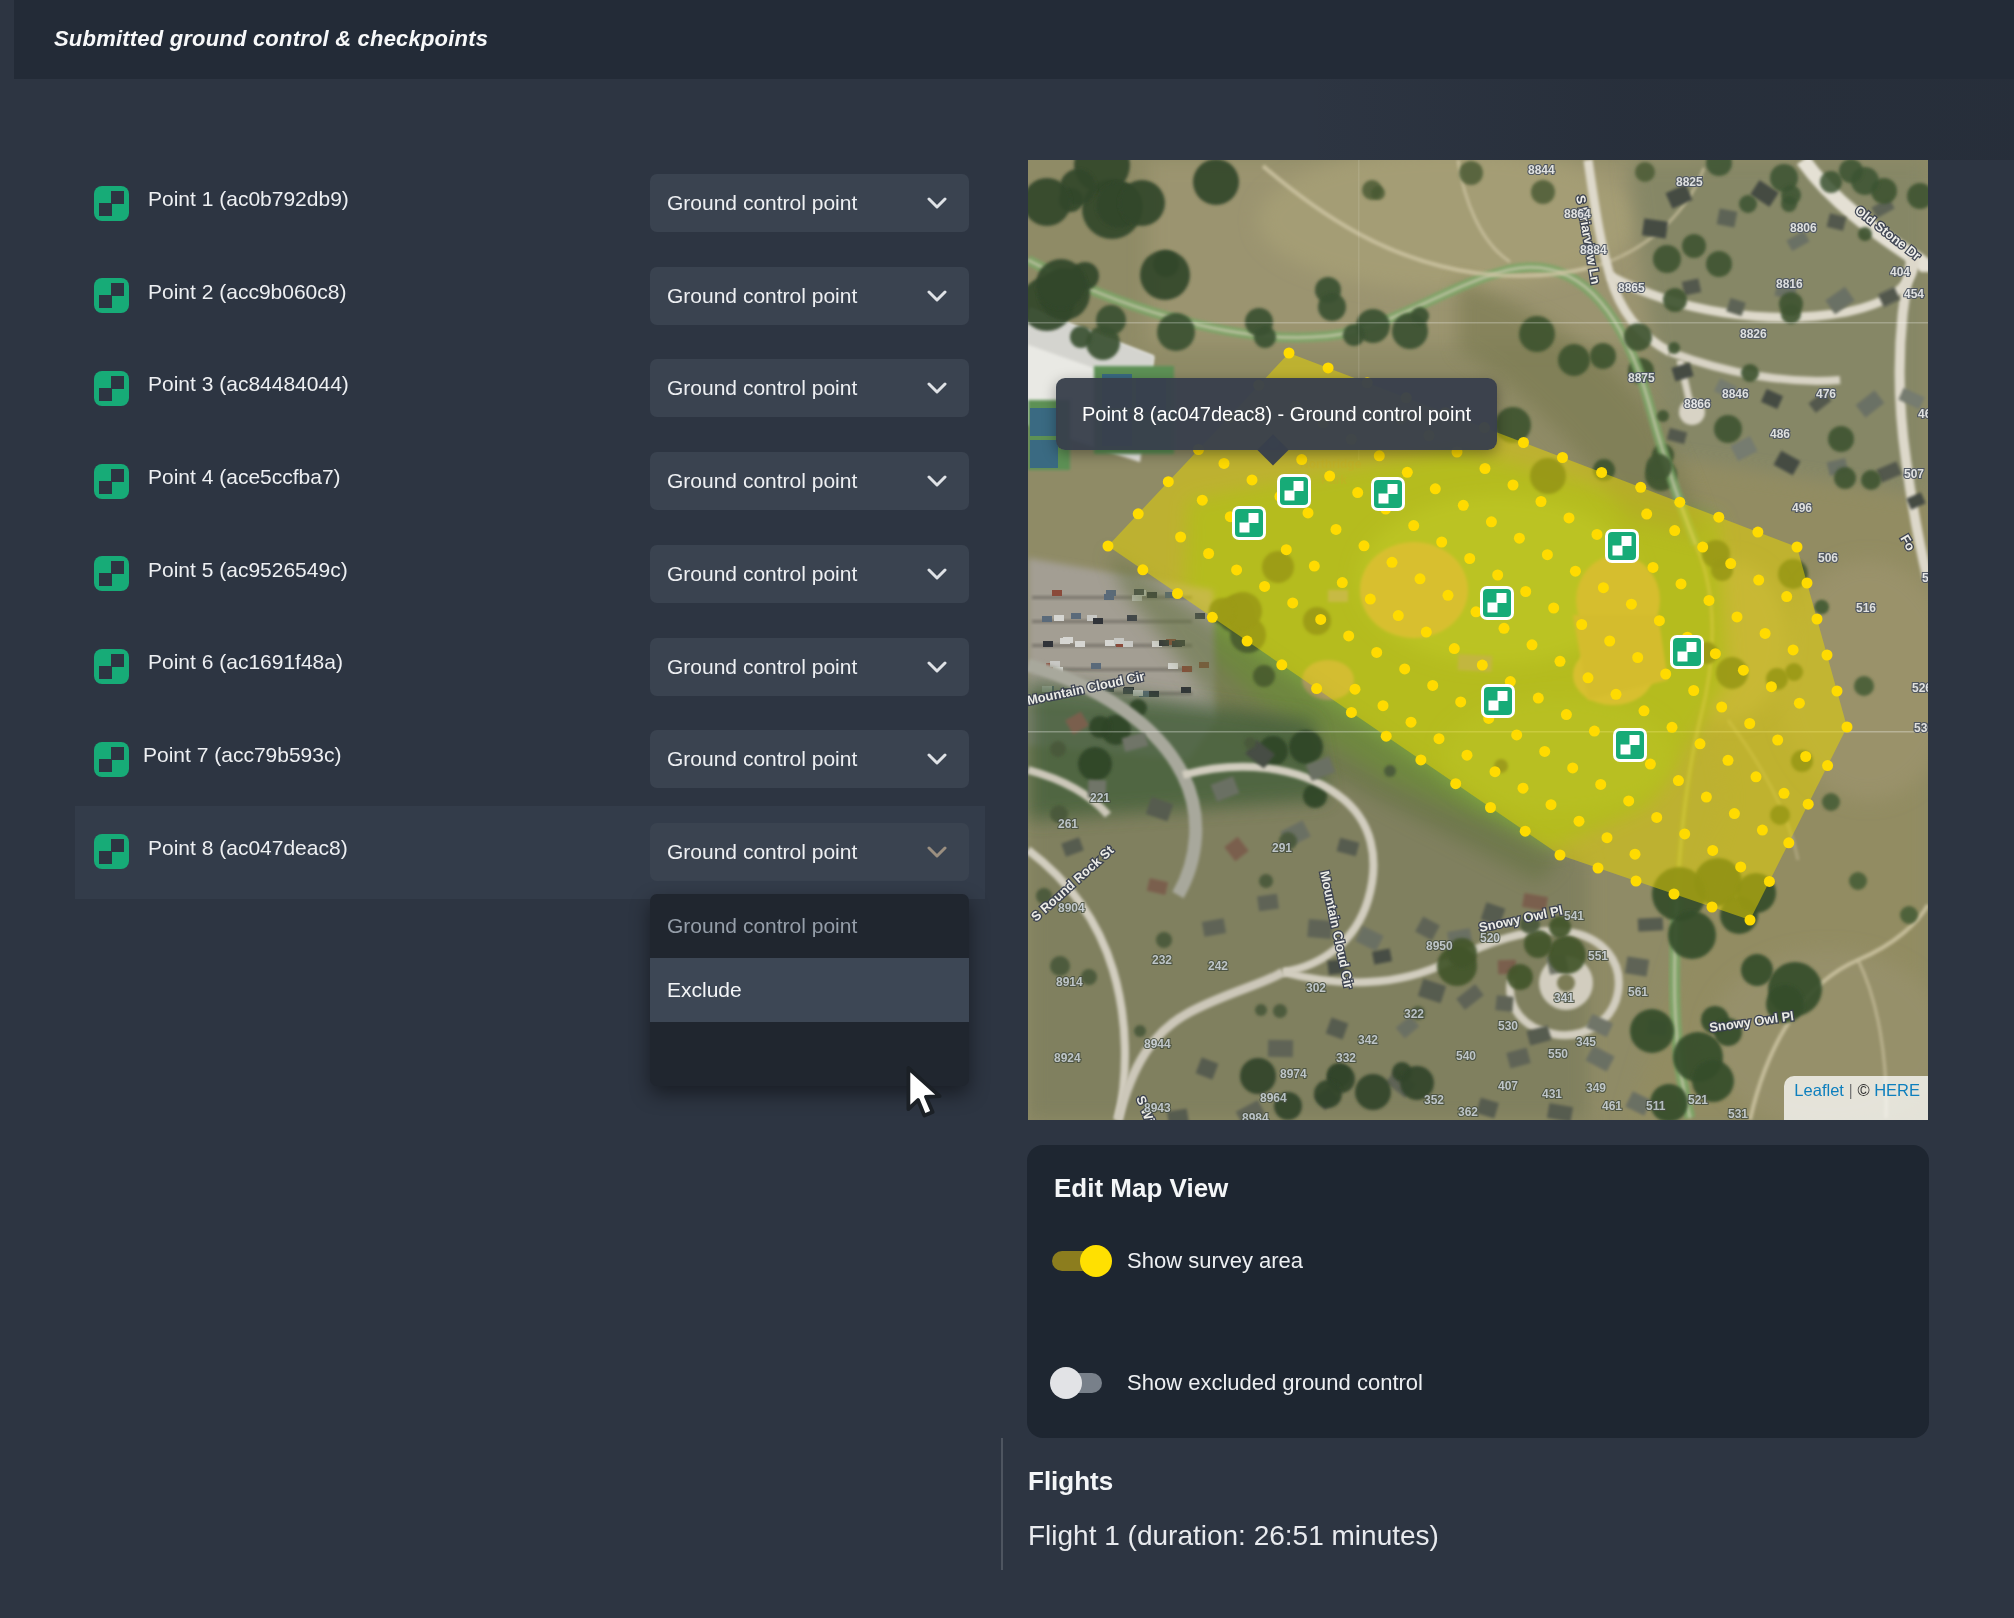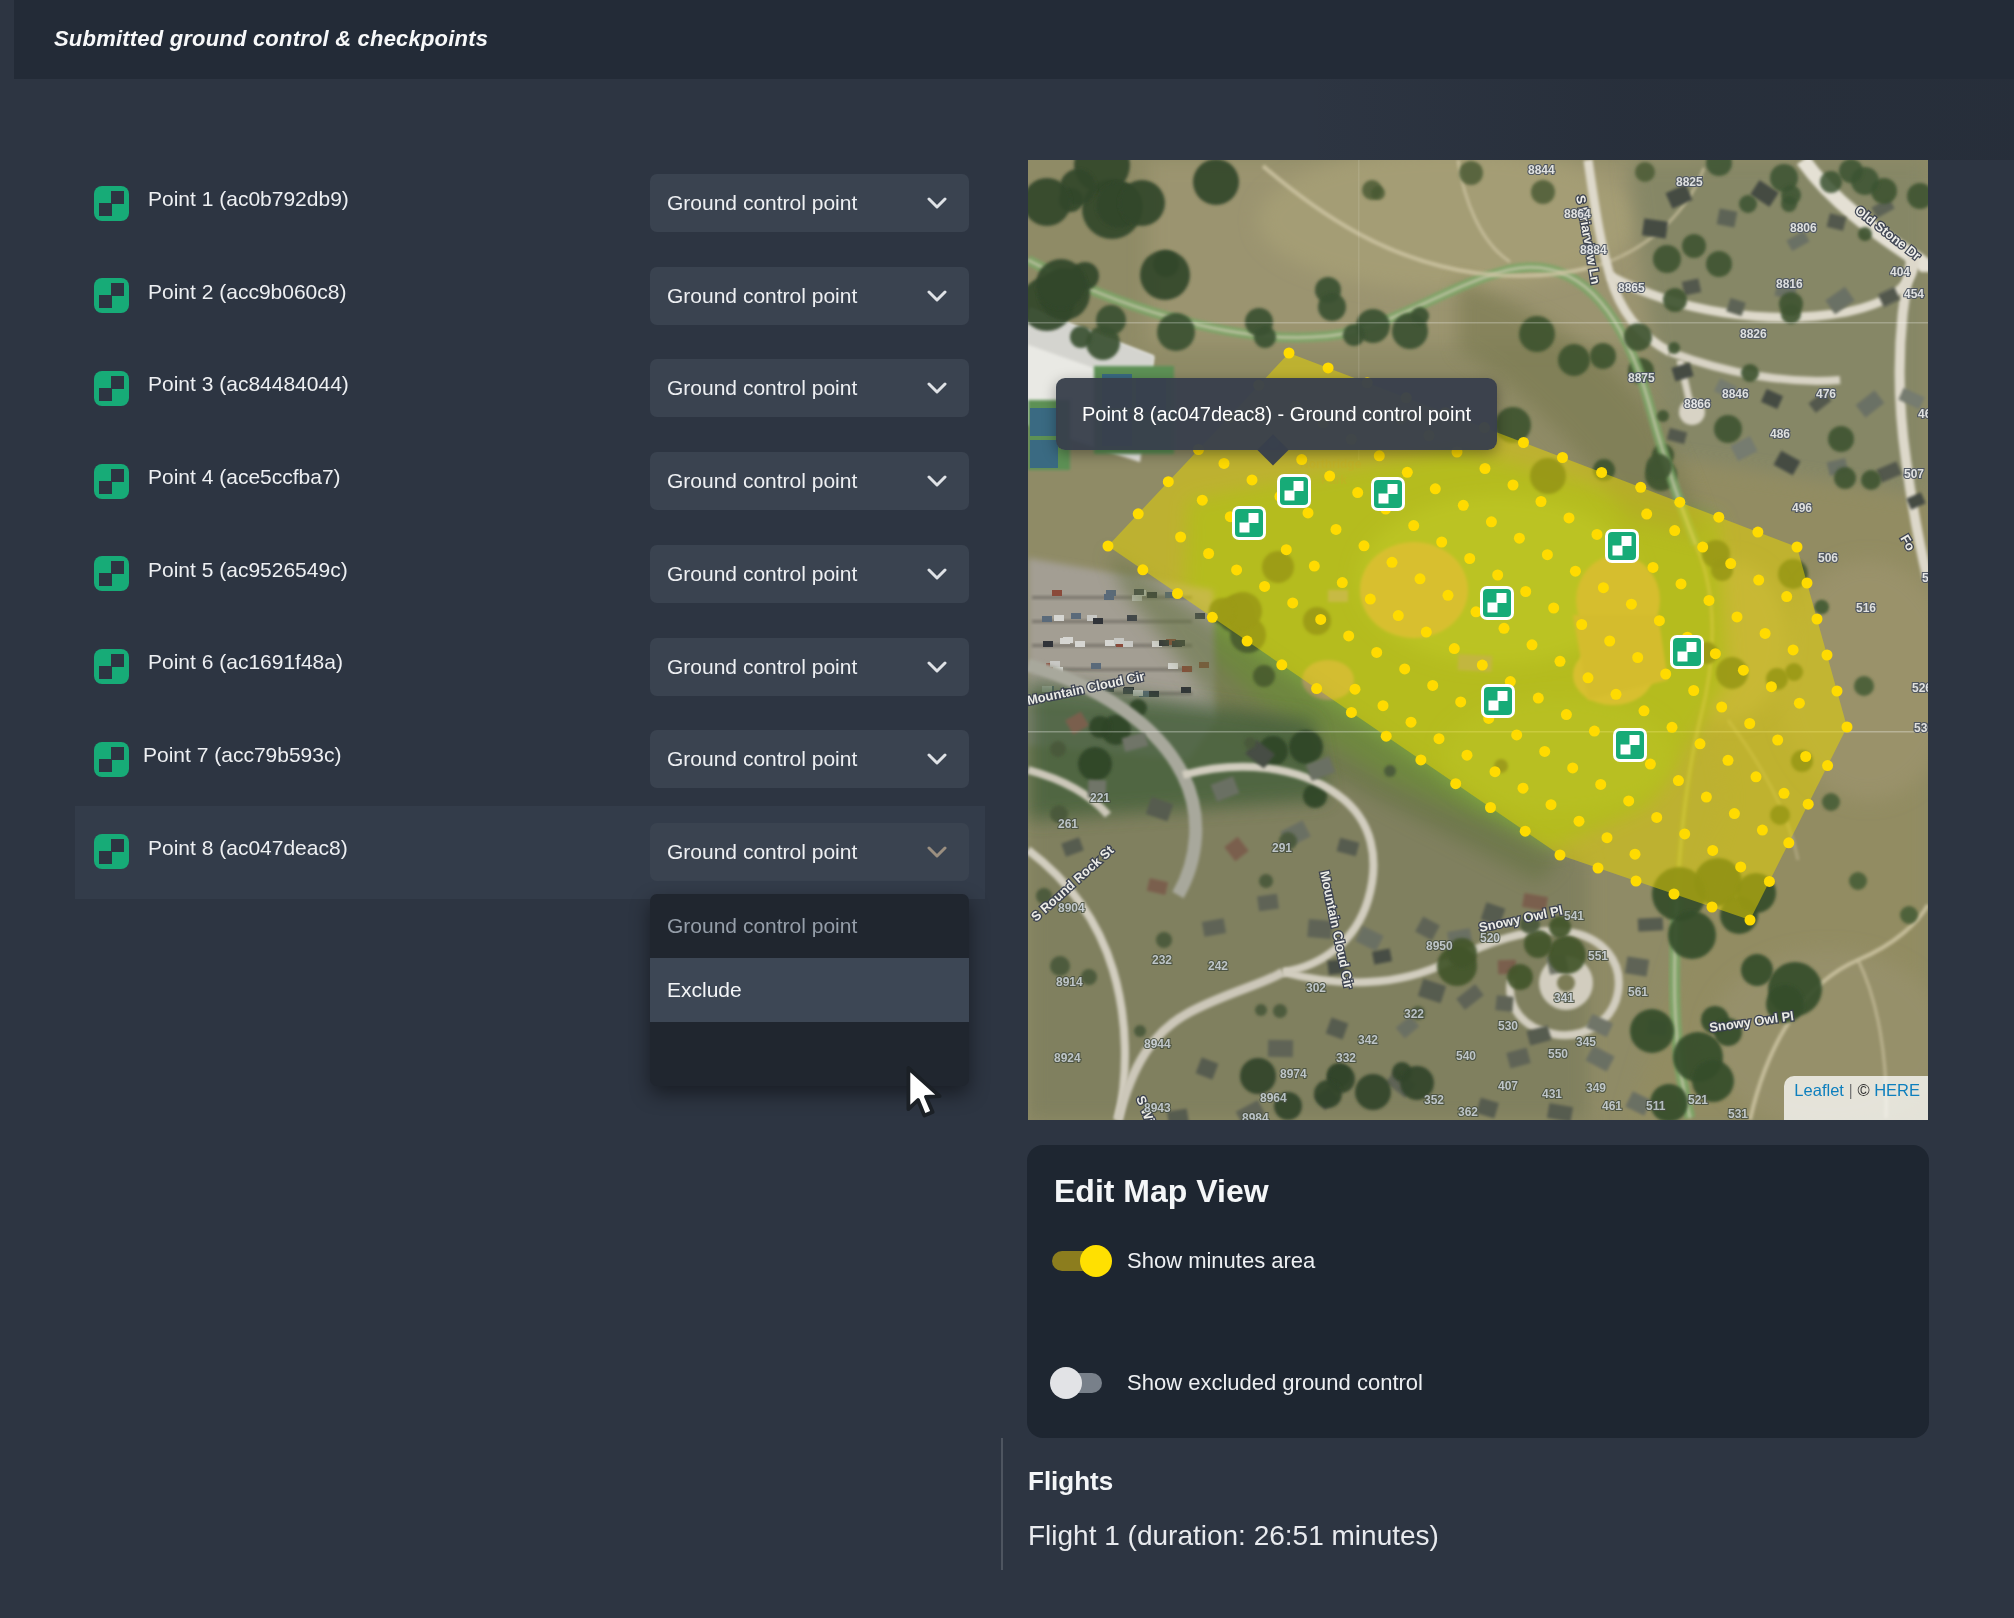--- a/index.html
+++ b/index.html
@@ -13,21 +13,21 @@
 .sel{position:absolute;width:319px;height:58px;background:#3a4350;border-radius:7px;font-size:21px;color:#edeff2;line-height:58px;padding-left:17px;box-sizing:border-box;}
 #menu{position:absolute;left:650px;top:894px;width:319px;height:192px;background:#20262f;border-radius:7px;box-shadow:0 8px 20px rgba(0,0,0,.45);overflow:hidden;}
 #menu .mi{height:64px;line-height:64px;padding-left:17px;font-size:21px;color:#959ea9;}
 #menu .mi.sel2{background:#3d4755;color:#f3f5f7;}
 #map{position:absolute;left:1028px;top:160px;width:900px;height:960px;overflow:hidden;background:#8b8862;}
 #tip{position:absolute;left:28px;top:218px;width:441px;height:72px;background:rgba(56,64,76,.96);border-radius:9px;box-shadow:0 4px 14px rgba(0,0,0,.35);color:#fff;font-size:20px;line-height:72px;text-align:center;white-space:nowrap;}
 #tiparrow{position:absolute;left:234px;top:279px;width:22px;height:22px;background:rgba(56,64,76,.96);transform:rotate(45deg);}
 #attr{position:absolute;right:0;bottom:0;height:28px;background:rgba(255,255,255,.75);border-top-left-radius:10px;font-size:16.5px;line-height:28px;padding:0 8px 16px 10px;color:#333;}
 #attr a{color:#0d7fbe;}
 #editcard{position:absolute;left:1027px;top:1145px;width:902px;height:293px;background:#1e2631;border-radius:16px;}
-#editcard h2{margin:0;position:absolute;left:27px;top:28px;font-size:32px;color:#f4f6f8;}
+#editcard h2{margin:0;position:absolute;left:27px;top:28px;font-size:26px;color:#f4f6f8;}
 .tgl{position:absolute;top:6px;width:50px;height:20px;border-radius:10px;}
 .tgl .knob{position:absolute;width:32px;height:32px;border-radius:16px;top:-6px;}
 .tgl.on{background:#8c7d1e;}
 .tgl.on .knob{right:-10px;background:#ffe001;}
 .tgl.off{background:#78808a;}
 .tgl.off .knob{left:-2px;background:#e2e3e6;}
 .tlbl{position:absolute;left:75px;font-size:22px;color:#edeff2;line-height:32px;top:0;white-space:nowrap;}
 .trow{position:absolute;left:25px;width:860px;height:32px;}
 #flights h3{margin:0;position:absolute;left:1028px;top:1466px;font-size:26px;color:#f4f6f8;}
 #flights .fl{position:absolute;left:1028px;top:1520px;font-size:28px;color:#e8eaee;}
@@ -748,21 +748,21 @@
 <div id="tip">Point 8 (ac047deac8) - Ground control point</div>
 <div id="tiparrow"></div>
 <div id="attr"><a>Leaflet</a> <span style="color:#777">|</span> <span style="color:#333">©</span> <a>HERE</a></div>
 </div>
 <div id="editcard">
 <h2><b>Edit Map View</b></h2>
 <div class="trow" style="top:100px">
       <div class="tgl on">
         <div class="knob"></div>
       </div>
-      <div class="tlbl">Show minutes area</div>
+      <div class="tlbl">Show survey area</div>
     </div>
 <div class="trow" style="top:222px">
       <div class="tgl off">
         <div class="knob"></div>
       </div>
       <div class="tlbl">Show excluded ground control</div>
     </div>
 </div>
 <div id="vdiv"></div>
 <div id="flights">

